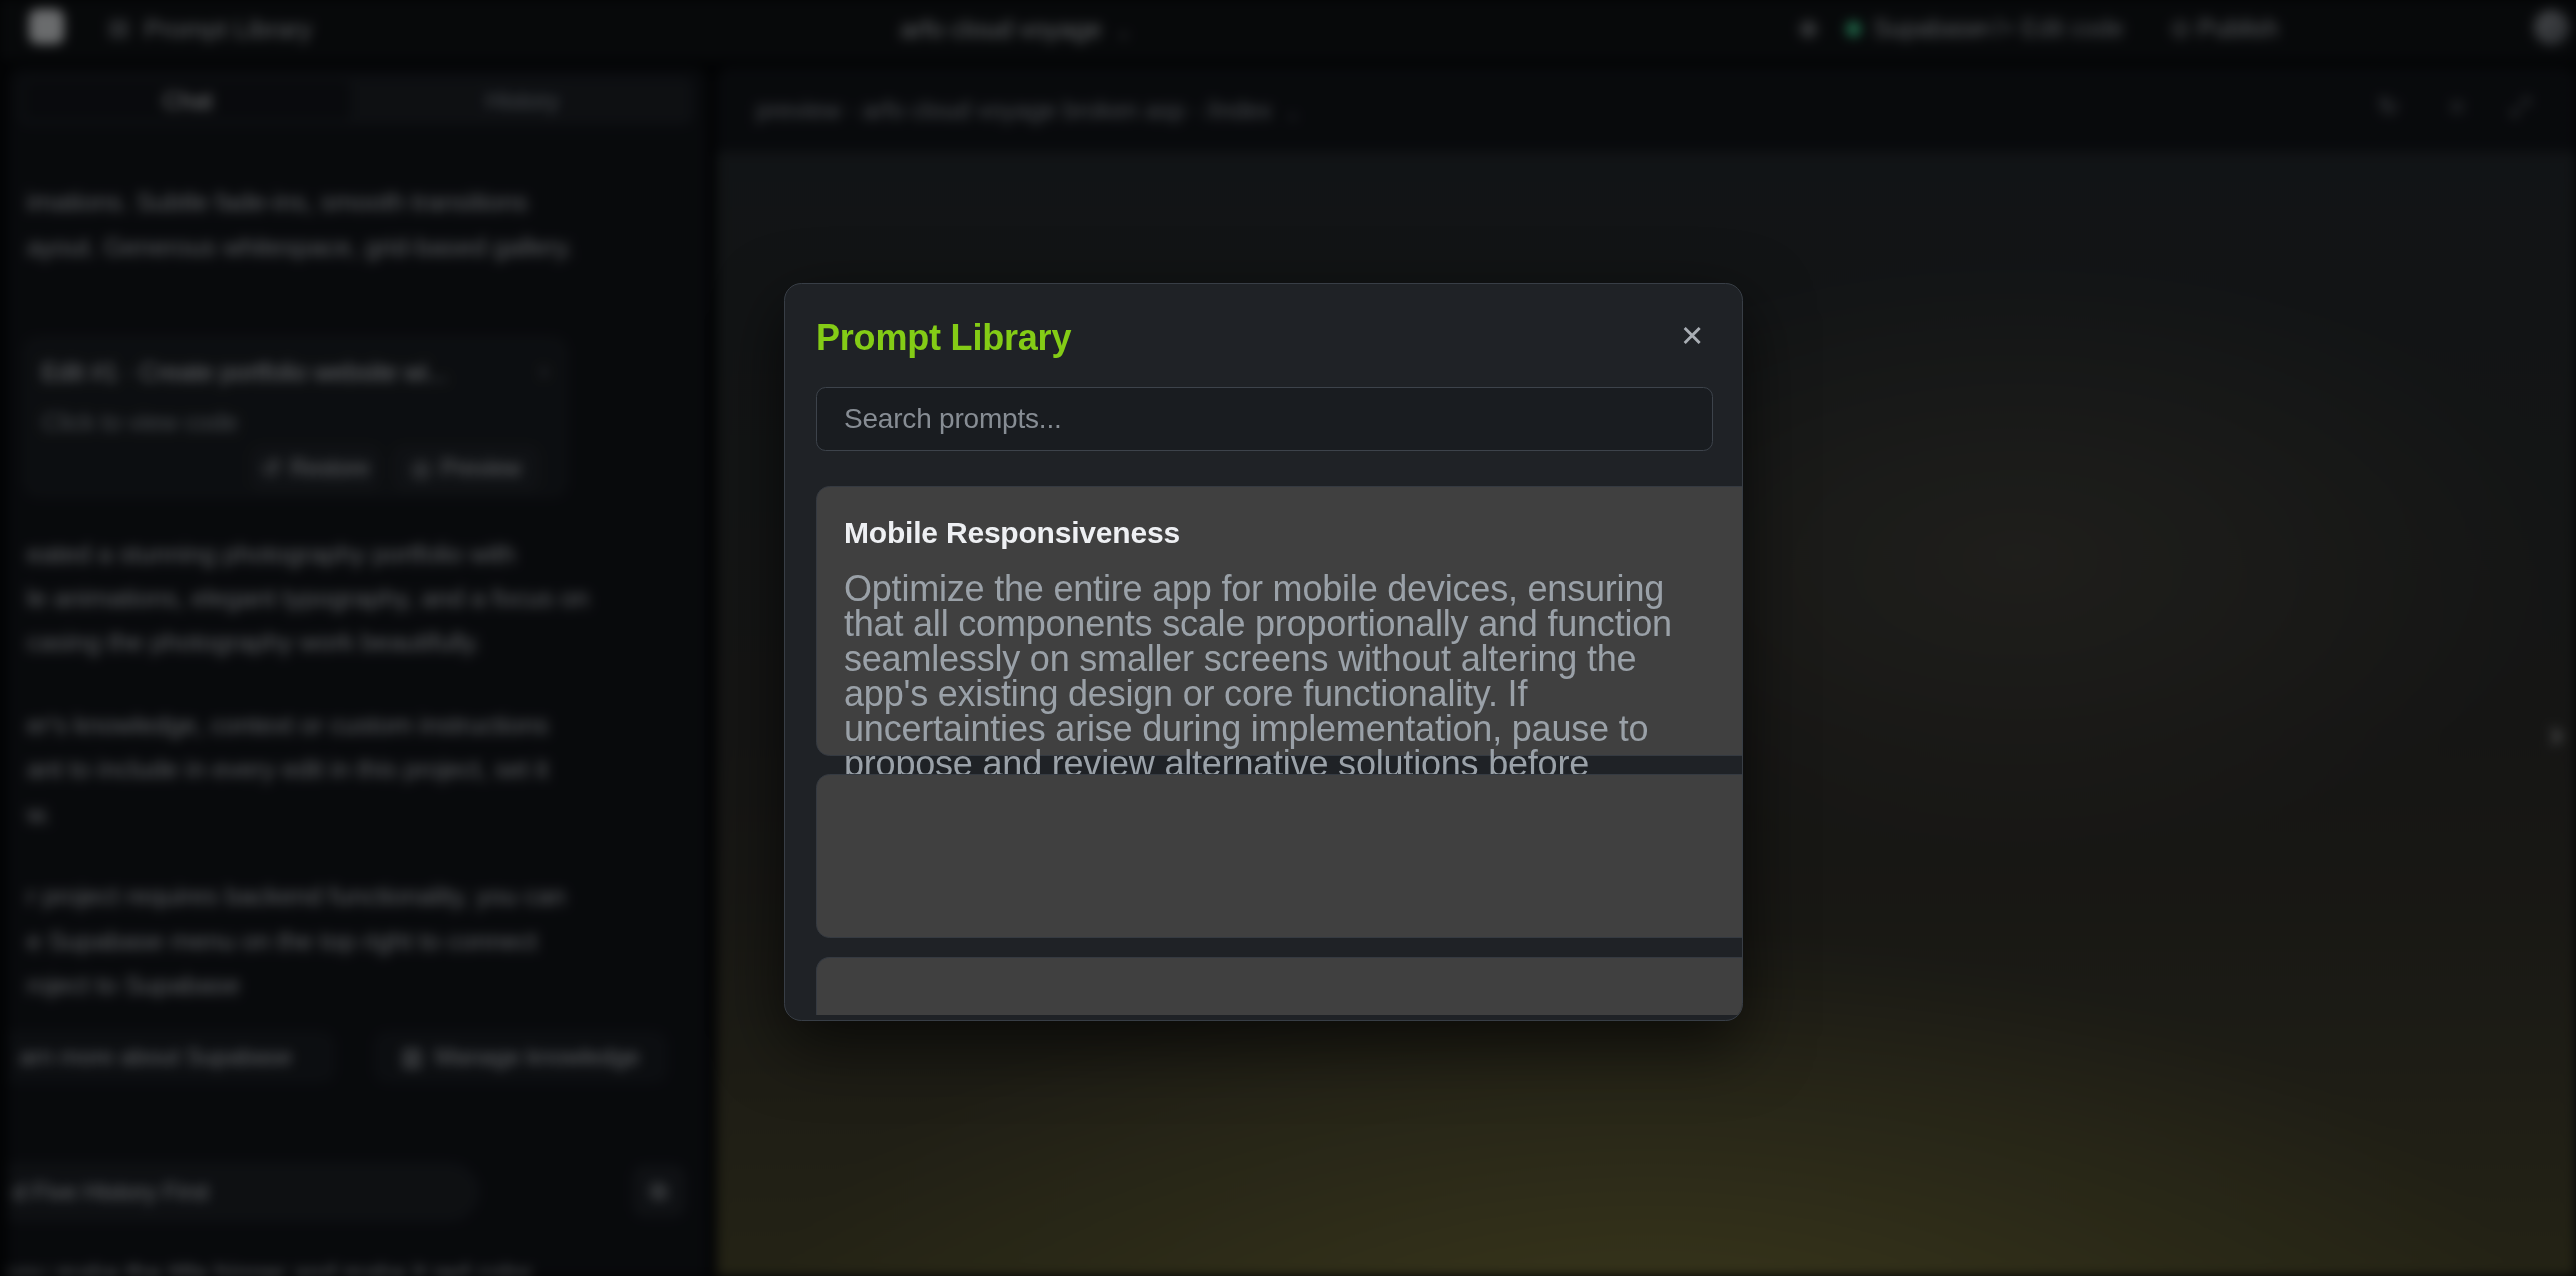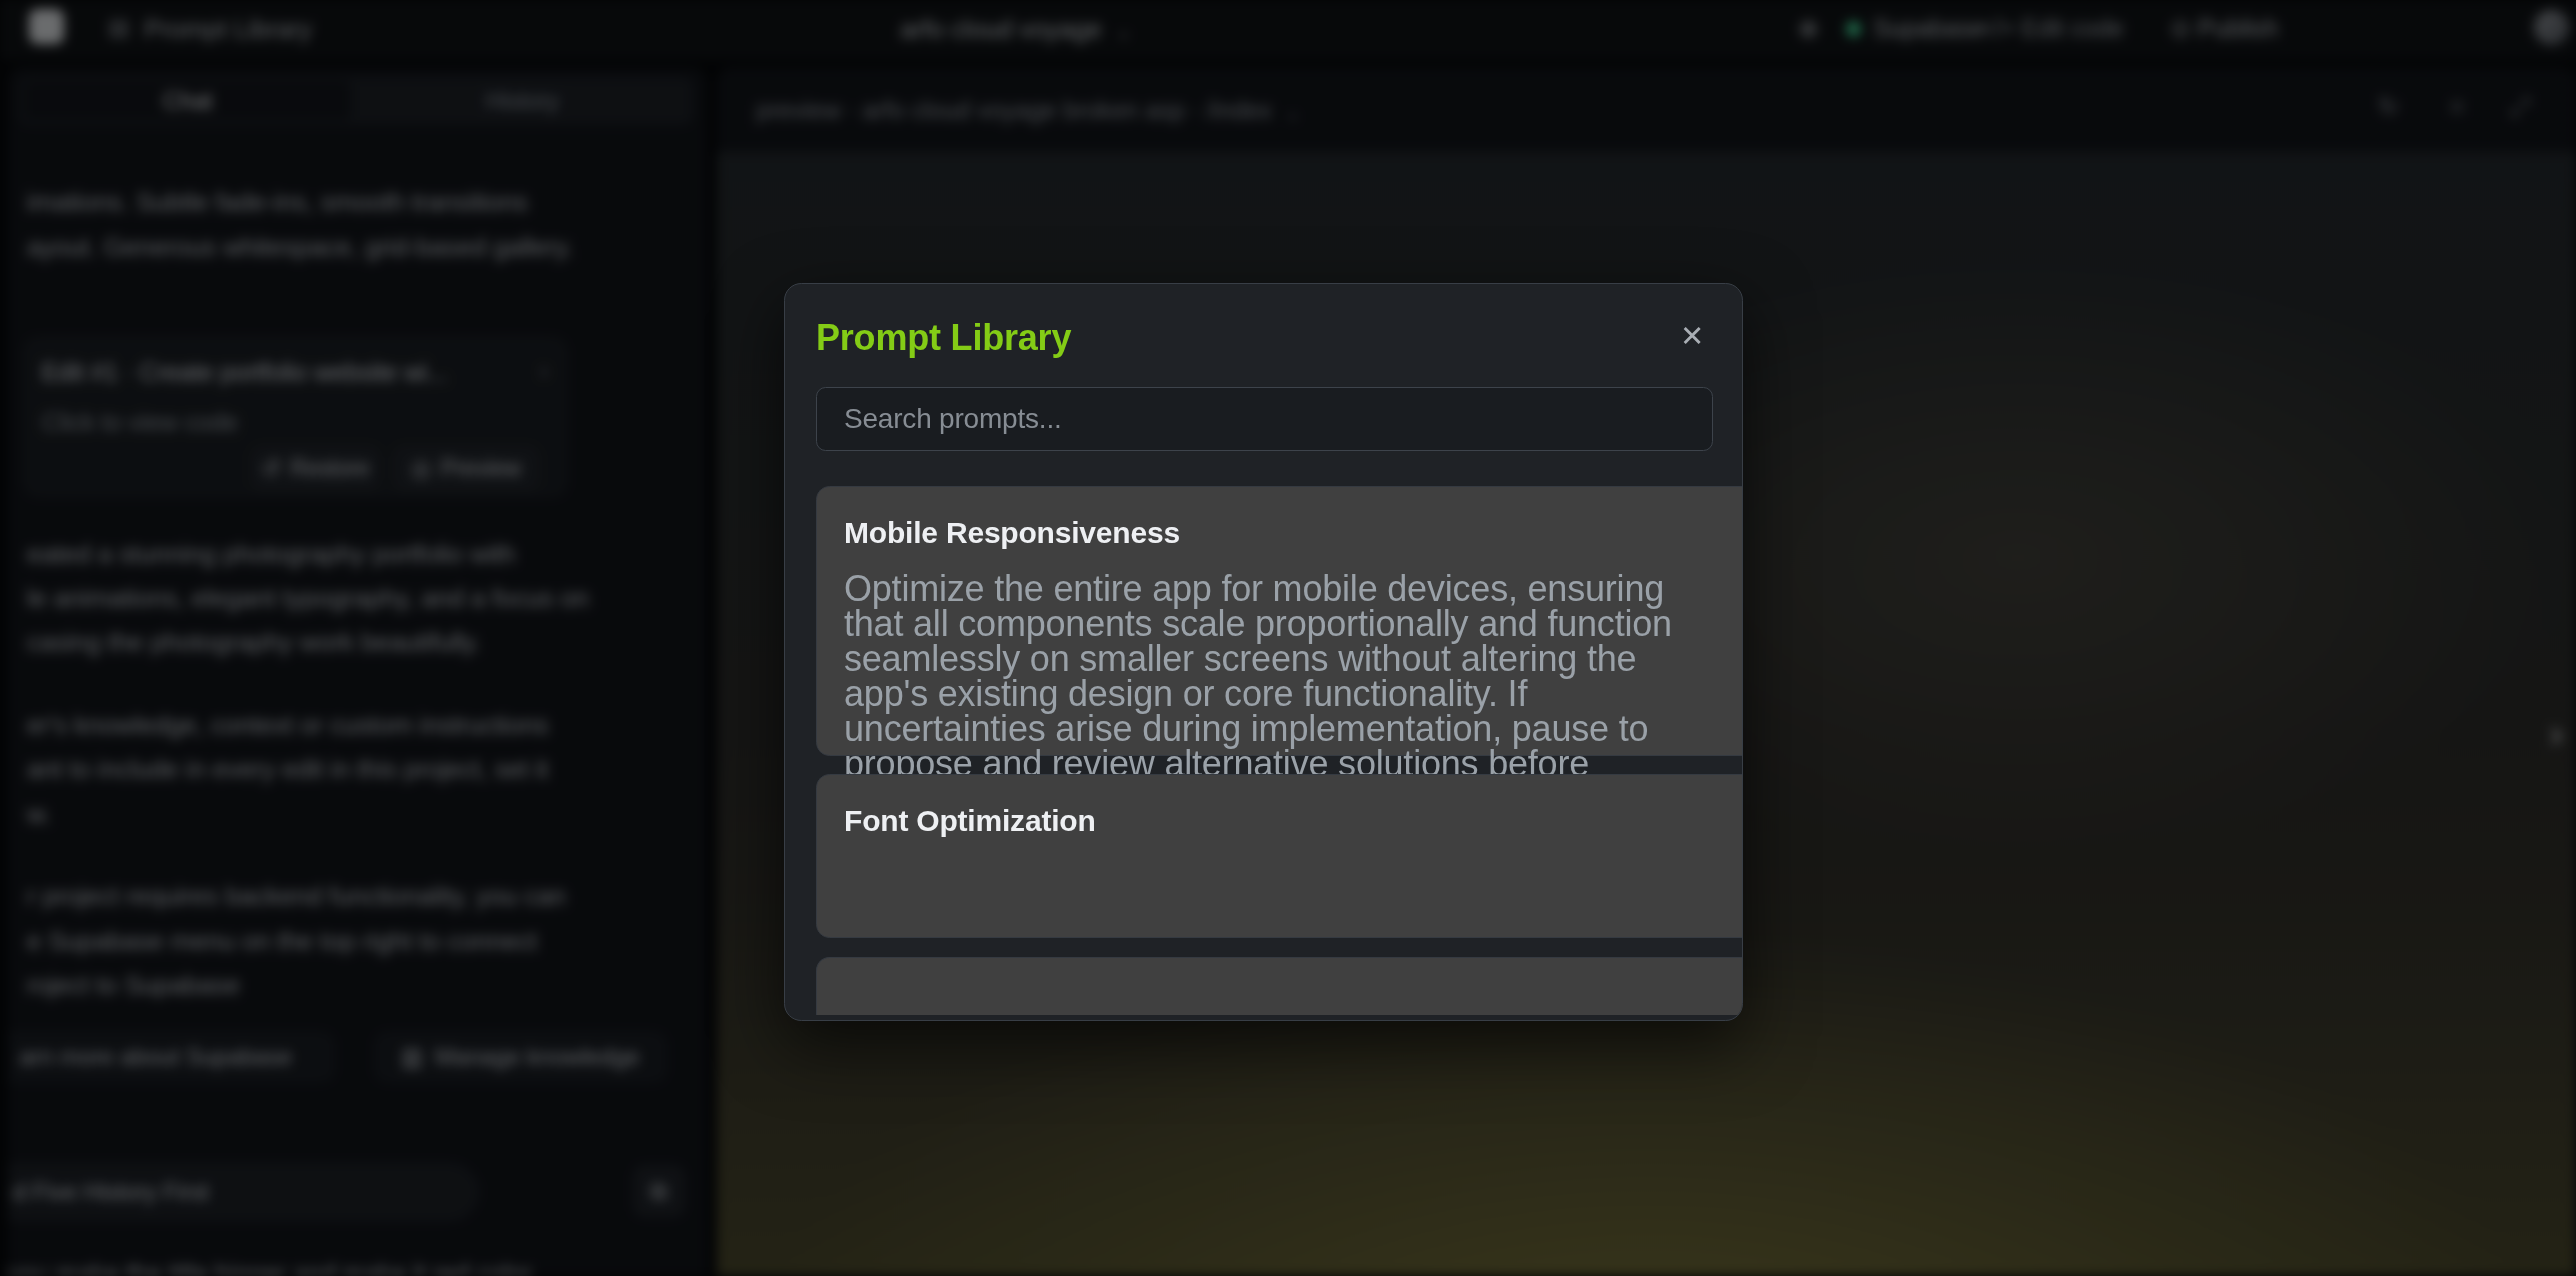--- a/index.html
+++ b/index.html
@@ -174,19 +174,18 @@
 
   <input class="m-search" placeholder="Search prompts..." style="">
 
   <div class="pcard first">
     <div class="p-title">Mobile Responsiveness</div>
     <button class="p-copy">Copy</button>
     <div class="p-desc">Optimize the entire app for mobile devices, ensuring that all components scale proportionally and function seamlessly on smaller screens without altering the app's existing design or core functionality. If uncertainties arise during implementation, pause to propose and review alternative solutions before proceeding.</div>
   </div>
 
   <div class="pcard second">
-    <div class="p-title">Font Optimization</div>
     <button class="p-copy">Copy</button>
   </div>
 
   <div class="pcard sliver"></div>
 </div>
 
 
 </body></html>

